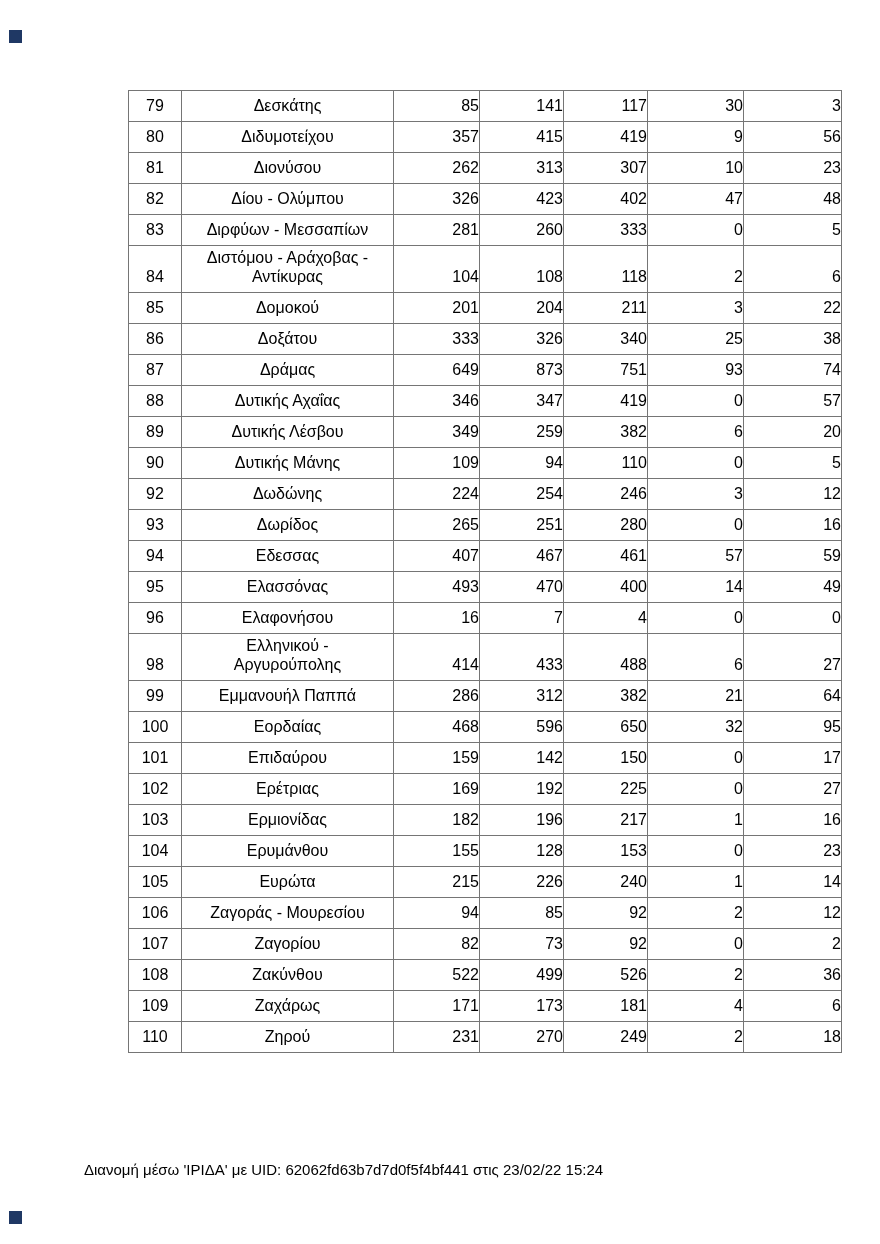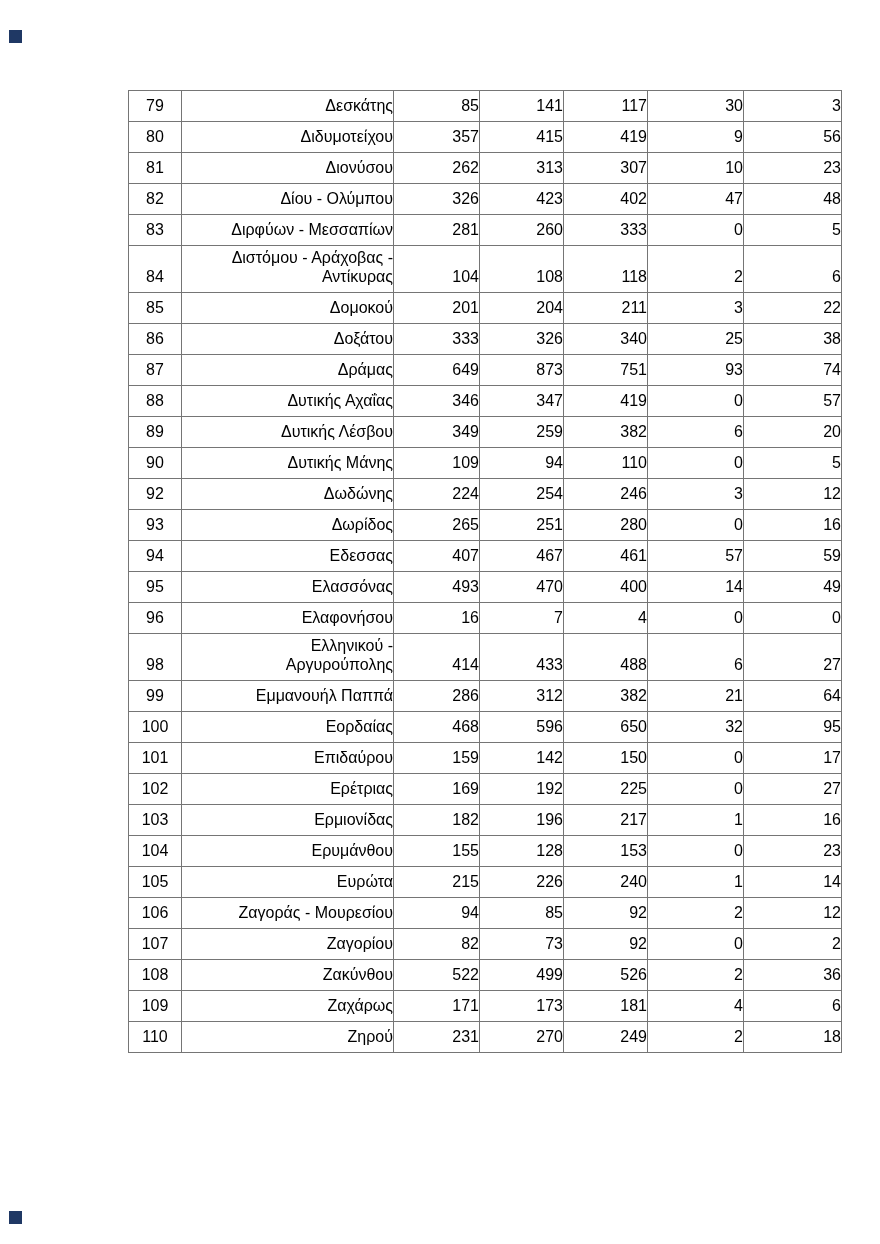--- a/index.html
+++ b/index.html
@@ -42,21 +42,21 @@
     font-size: 16px;
     line-height: 1.18;
     color: #000000;
     vertical-align: bottom;
     padding: 0 0 5px 0;
     overflow: hidden;
   }
   tr.row { height: 31px; }
   tr.row.tall { height: 47px; }
   td.no   { text-align: center; }
-  td.name { text-align: right; padding-left: 9px; white-space: pre-line; }
+  td.name { text-align: center; padding-left: 9px; white-space: pre-line; }
   td.val  { text-align: right; padding-right: 9px; }
 
   .footer-line {
     position: absolute;
     left: 84px;
     top: 1161px;
     font-size: 15px;
     color: #000000;
     white-space: nowrap;
   }
@@ -347,16 +347,17 @@
           <td class="name">Ζηρού</td>
           <td class="val">231</td>
           <td class="val">270</td>
           <td class="val">249</td>
           <td class="val">2</td>
           <td class="val">18</td>
         </tr>
       </tbody>
   </table>
 
+  <div class="footer-line">Διανομή μέσω 'ΙΡΙΔΑ' με UID: 62062fd63b7d7d0f5f4bf441 στις 23/02/22 15:24</div>
 
   <div class="corner-mark bottom" style="background: rgb(31, 56, 100);"></div>
 
 </div>
 
 </body></html>

